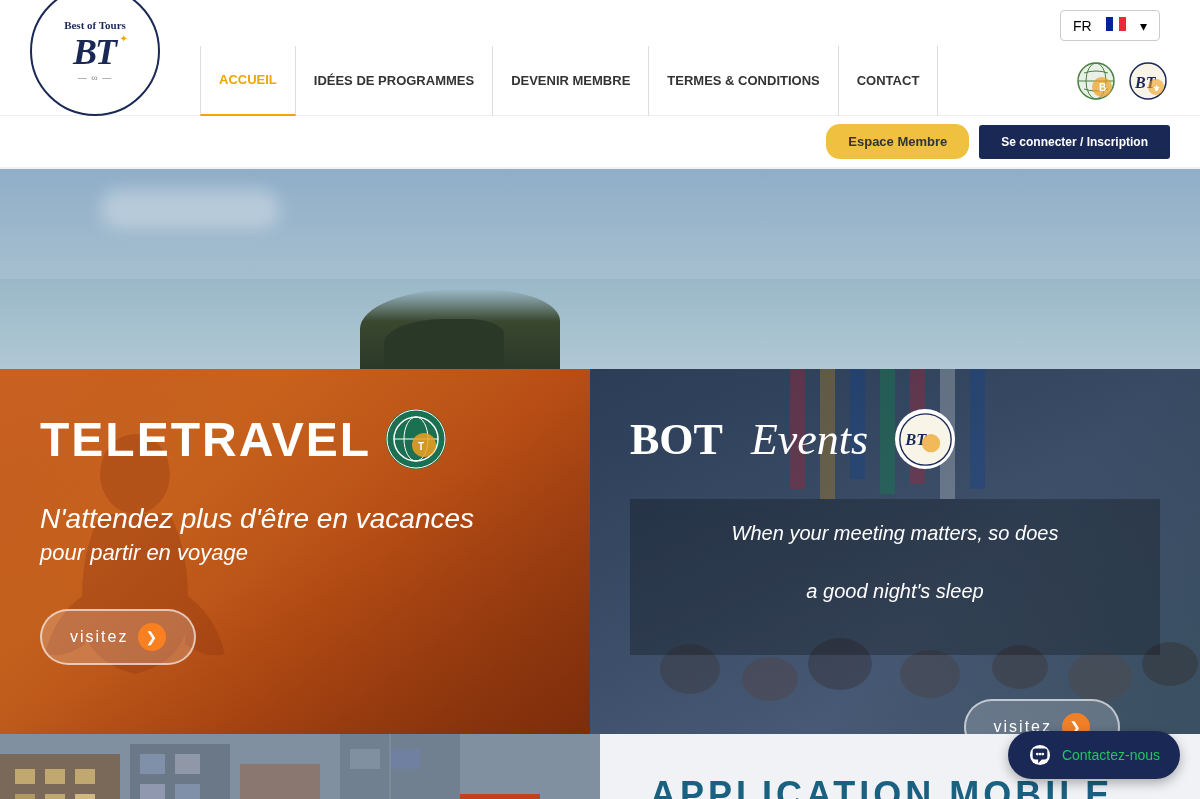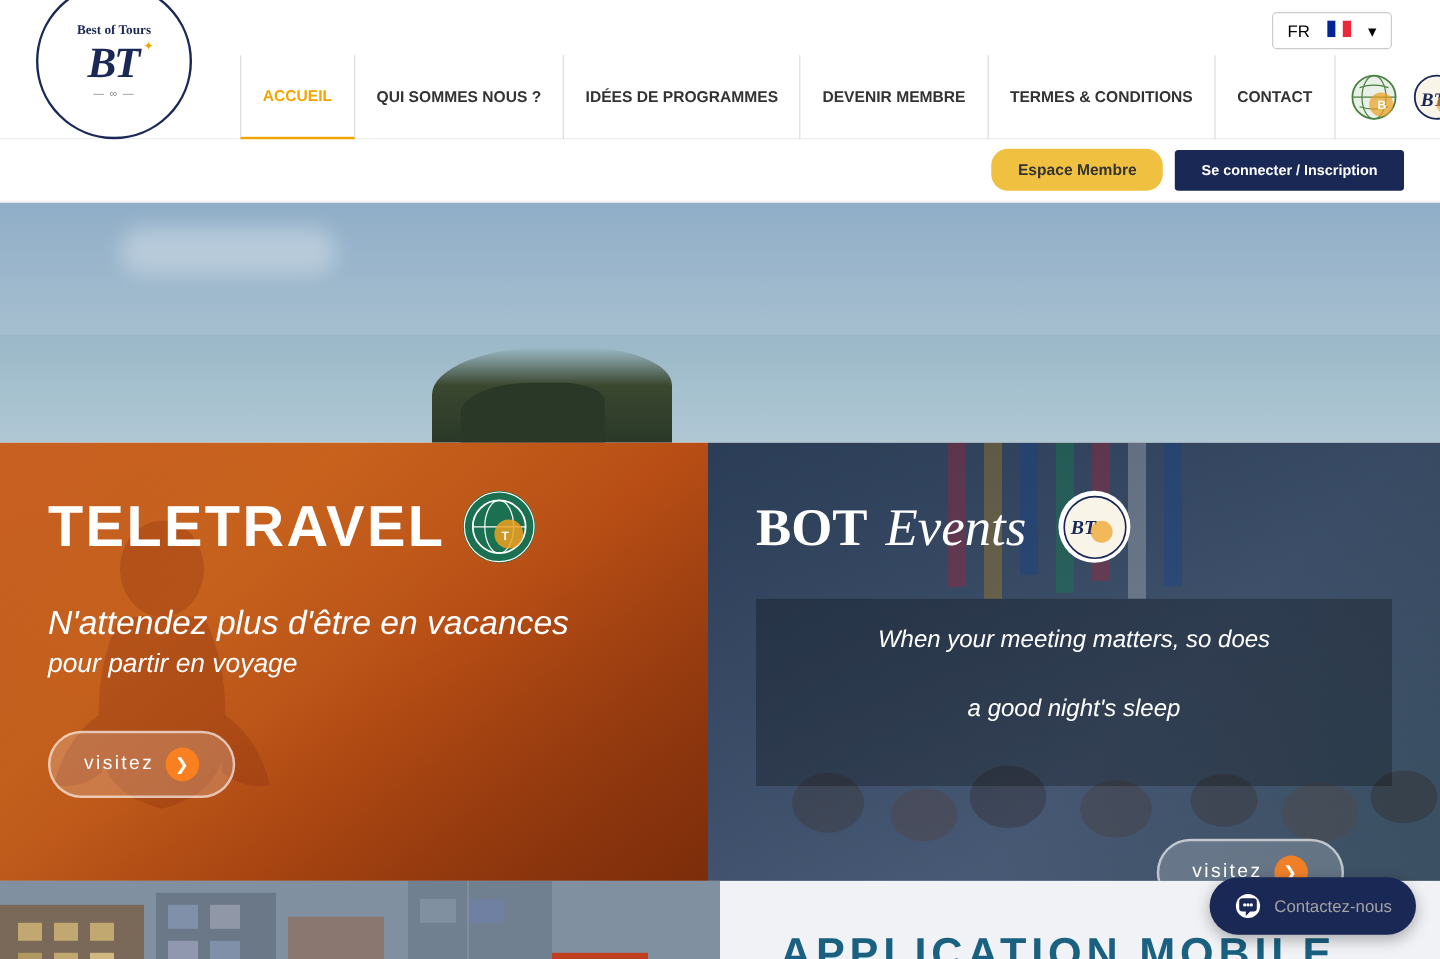--- a/index.html
+++ b/index.html
@@ -266,21 +266,21 @@
       letter-spacing: 4px;
       text-transform: uppercase;
     }
 
     
     .chat-bubble {
       position: fixed;
       bottom: 20px;
       right: 20px;
       background: #1a2856;
-      color: #a3a3a3;
+      color: #22c55e;
       padding: 12px 20px;
       border-radius: 25px;
       display: flex;
       align-items: center;
       gap: 10px;
       font-size: 14px;
       cursor: pointer;
       z-index: 1000;
       box-shadow: 0 4px 12px rgba(0,0,0,0.3);
     }
@@ -369,21 +369,20 @@
             <span style="font-size:36px; font-weight:900; color:#1a2856; font-family: Georgia, serif; font-style:italic; margin-left:-4px;">T</span>
             <span style="font-size:10px; color:#f0a500; position:absolute; right:-2px; top:2px;">✦</span>
           </div>
           <div style="font-size:9px; color:#888; letter-spacing:1px;">— ∞ —</div>
         </div>
       </div>
     </div>
 
     <nav>
       <a class="nav-item active">ACCUEIL</a>
-      <a class="nav-item">QUI SOMMES NOUS ?</a>
       <a class="nav-item">IDÉES DE PROGRAMMES</a>
       <a class="nav-item">DEVENIR MEMBRE</a>
       <a class="nav-item">TERMES &amp; CONDITIONS</a>
       <a class="nav-item">CONTACT</a>
     </nav>
 
     <div class="nav-icons">
       <div class="nav-icon-circle">
         <svg viewBox="0 0 40 40" xmlns="http://www.w3.org/2000/svg">
           <circle cx="20" cy="20" r="18" fill="#e8f0e8" stroke="#4a8040" stroke-width="1.5"></circle>
@@ -478,21 +477,21 @@
         <ellipse cx="250" cy="295" rx="32" ry="26" fill="#2a1810"></ellipse>
         <ellipse cx="340" cy="305" rx="30" ry="24" fill="#4a3020"></ellipse>
         <ellipse cx="430" cy="298" rx="28" ry="22" fill="#3a2010"></ellipse>
         <ellipse cx="510" cy="308" rx="32" ry="25" fill="#5a4030"></ellipse>
         <ellipse cx="580" cy="295" rx="28" ry="22" fill="#2a1808"></ellipse>
       </svg>
     </div>
     <div class="card-content">
       <div class="card-title-row">
         <div style="font-size:44px; font-weight:900; color:#fff; font-family:Georgia,serif; ">BOT</div>
-        <div style="font-size:44px; font-weight:400; color:#fff; font-family:Georgia,serif; font-style:italic; margin-left:0;">Events</div>
+        <div style="font-size:44px; font-weight:400; color:#fff; font-family:Georgia,serif; font-style:italic; margin-left:13px;">Events</div>
         <div class="bot-logo" style="margin-left:12px;">
           <svg viewBox="0 0 60 60" width="55" height="55">
             <circle cx="30" cy="30" r="28" fill="#f8f4e8" stroke="#1a2856" stroke-width="1.5"></circle>
             <text x="8" y="36" font-size="18" font-weight="bold" fill="#1a2856" font-family="Georgia,serif" font-style="italic">BT</text>
             <circle cx="36" cy="34" r="10" fill="#f0a020" opacity="0.7"></circle>
           </svg>
         </div>
       </div>
       <div class="card-text-box">
         <div class="card-subtitle-center">When your meeting matters, so does</div>

